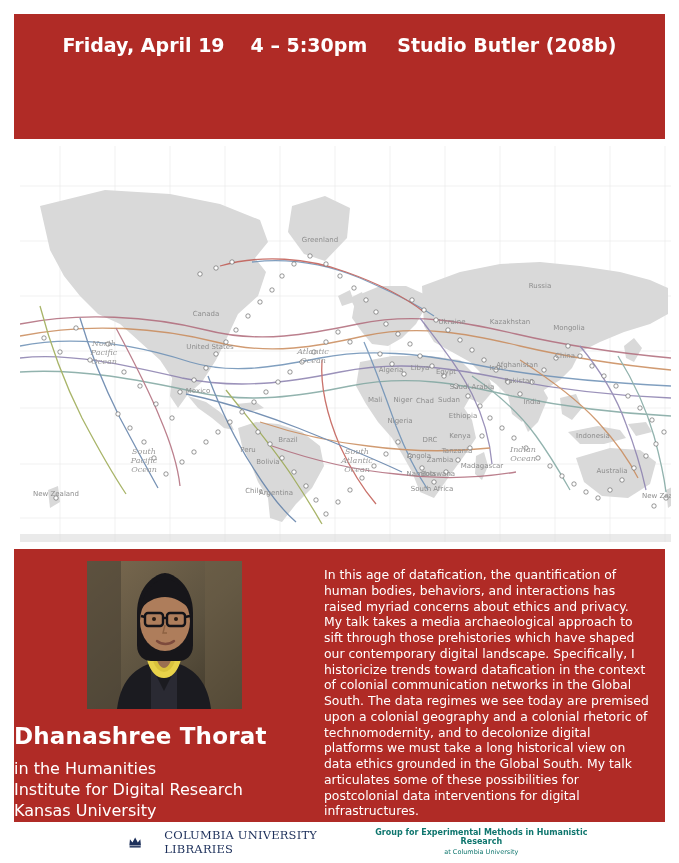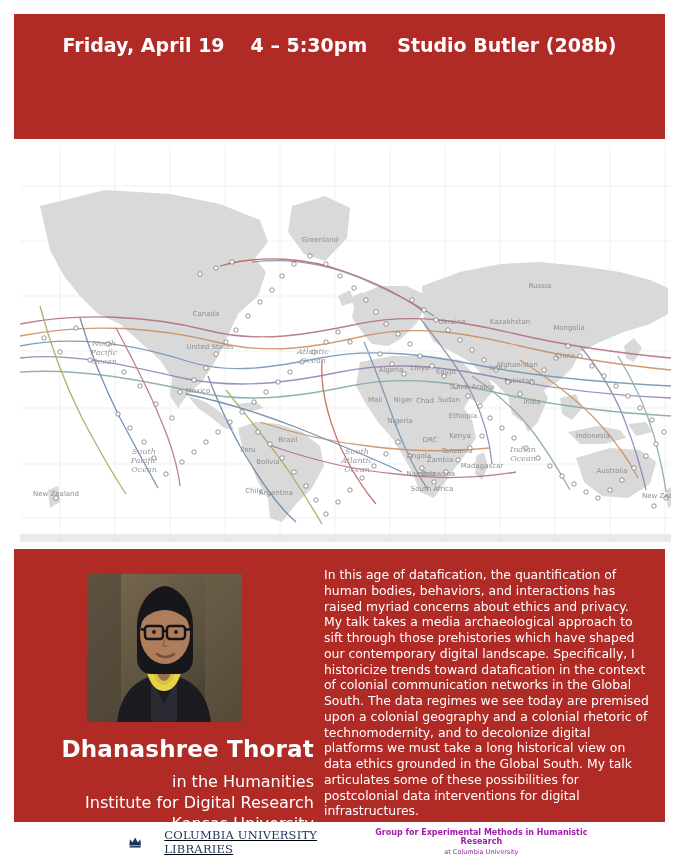--- a/index.html
+++ b/index.html
@@ -79,22 +79,22 @@
     left: 14px;
     top: 549px;
     width: 651px;
     height: 273px;
     background: #b02b26;
     color: #ffffff;
     display: flex;
   }
   .bio {
     width: 300px;
-    padding-top: 25px;
-    text-align: right;
+    padding-top: 12px;
+    text-align: left;
   }
   .portrait {
     width: 155px;
     height: 148px;
     margin: 0 auto;
     position: relative;
     overflow: hidden;
     background: #6a5a44;
   }
   .portrait svg { display: block; }
@@ -129,34 +129,33 @@
     width: 651px;
     height: 35px;
     display: flex;
     align-items: center;
   }
   .footer-left {
     display: flex;
     align-items: center;
     gap: 22px;
     margin-left: 114px;
-    text-decoration: underline;
   }
   .crown-icon { display: block; }
   .footer-columbia {
     font-family: "DejaVu Serif", "Liberation Serif", serif;
     font-size: 11.5px;
     color: #1c2f5a;
     letter-spacing: 0.2px;
   }
   .footer-right {
     margin-left: auto;
     margin-right: 68px;
     text-align: center;
-    color: #a21caf;
+    color: #0f766e;
   }
   .footer-group-1 { font-size: 8px; font-weight: bold; }
   .footer-group-2 { font-size: 6.5px; margin-top: 2px; }
 </style>
 </head>
 <body>
 
 <div class="header">
   <div class="header-meta">
     <span class="m-date">Friday, April 19</span>

